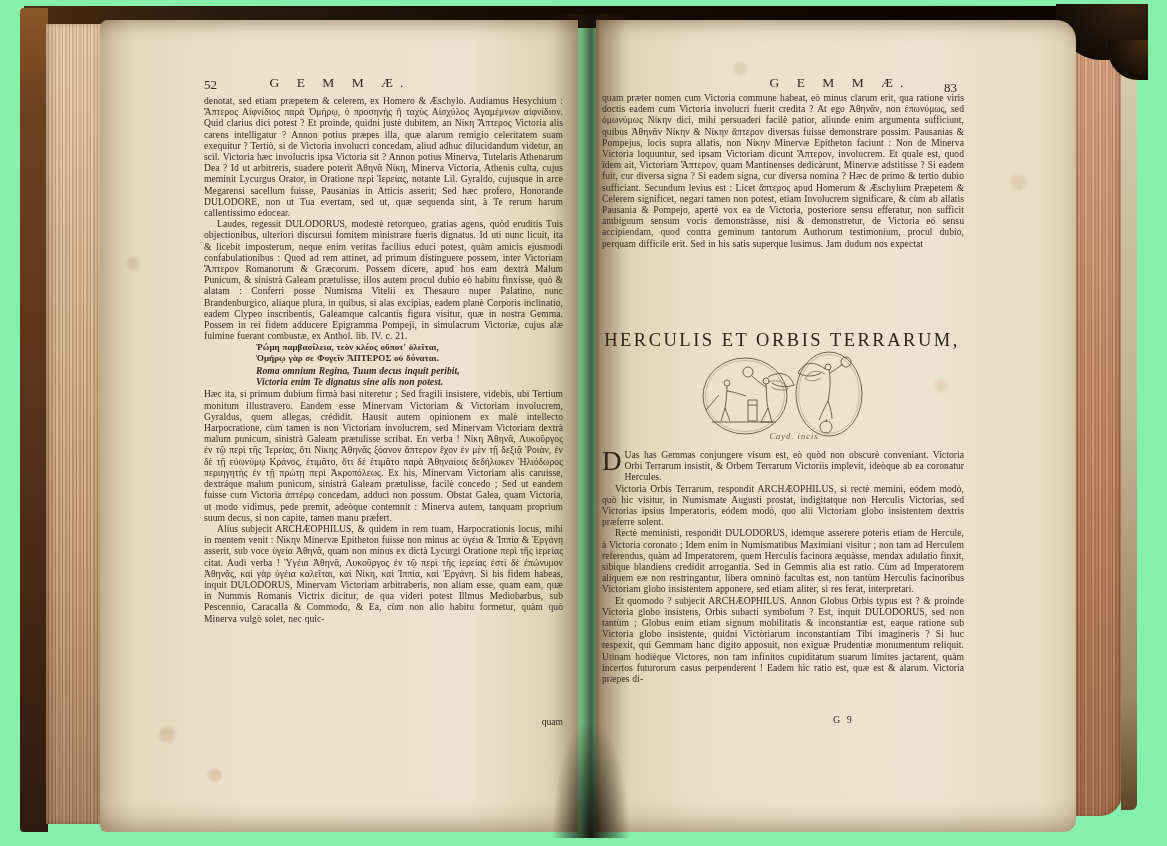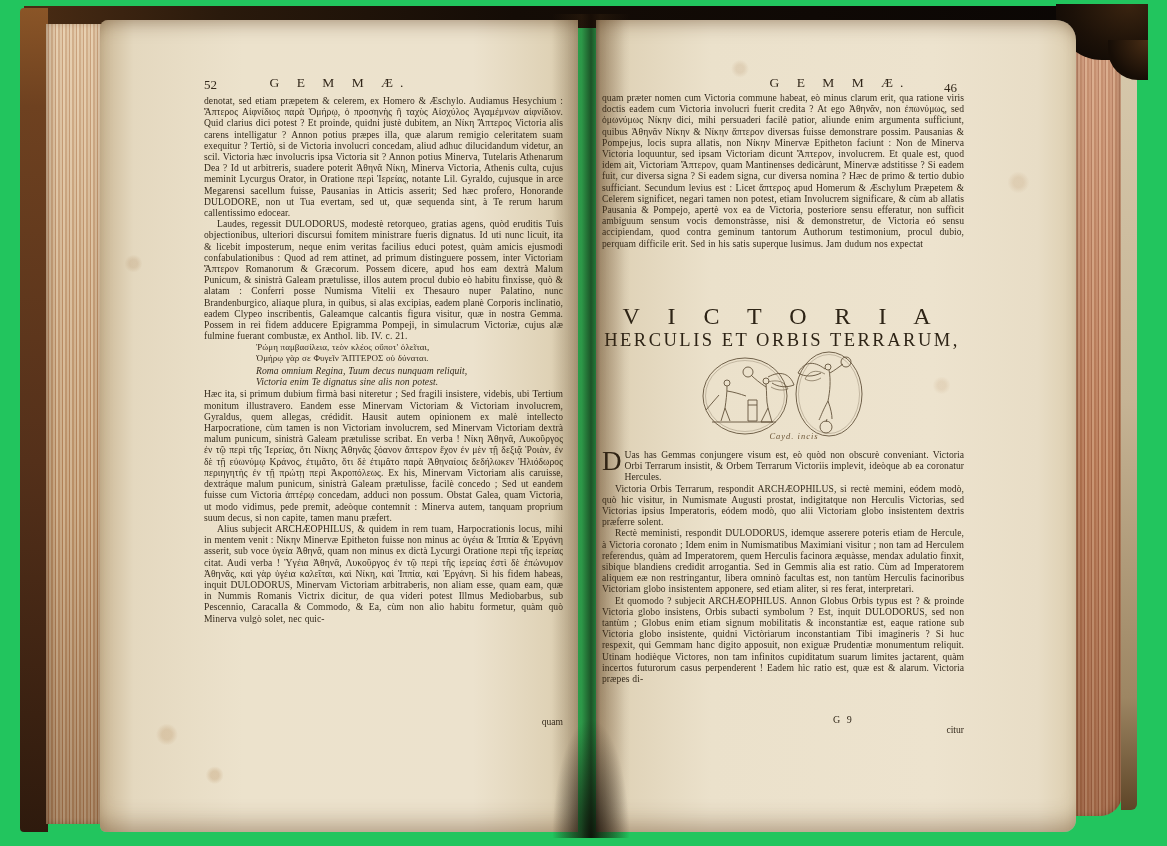--- a/index.html
+++ b/index.html
@@ -1,16 +1,16 @@
 <!DOCTYPE html>
 <html><head>
 <meta charset="utf-8">
 <style>
   html,body{margin:0;padding:0;background:#050403;}
-  .stage{position:relative;width:1167px;height:846px;background:#22c55e;overflow:hidden;
+  .stage{position:relative;width:1167px;height:846px;background:#86efac;overflow:hidden;
          font-family:"Liberation Serif",serif;color:#31271a;}
   
   .cover-sliver{position:absolute;left:20px;top:8px;width:28px;height:824px;
     background:linear-gradient(180deg,#8a5527 0%,#6e4120 12%,#54301a 55%,#2e1a0d 100%);
     border-radius:4px 0 0 4px;}
   .top-strip{position:absolute;left:24px;top:6px;width:1090px;height:22px;
     background:linear-gradient(90deg,#4a2c14 0%,#2a1a0c 18%,#140c06 45%,#0a0604 100%);}
   .edge-left{position:absolute;left:46px;top:24px;width:58px;height:800px;
     background:repeating-linear-gradient(90deg,#d8bb97 0 2px,#b9895f 2px 3px,#e0c6a4 3px 5px,#c49b72 5px 7px);
     box-shadow:inset -6px 0 8px -4px rgba(60,30,10,.45), inset 6px 0 8px -4px rgba(60,30,10,.5);}
@@ -52,21 +52,21 @@
   .gutter::after{content:"";position:absolute;left:0;bottom:0;width:100%;height:120px;
     background:radial-gradient(ellipse at 50% 100%, rgba(10,6,3,.8) 0%, rgba(10,6,3,0) 70%);}
   
   .runhead{position:absolute;font-size:13.5px;letter-spacing:7px;color:#33281b;}
   .pgnum{position:absolute;font-size:13px;color:#33281b;}
   .col{position:absolute;font-size:9.6px;line-height:11.2px;text-align:justify;
        color:#342a1c;letter-spacing:.05px;word-spacing:.4px;}
   .col p{margin:0;}
   .col p.indent{text-indent:13px;}
   .verse{margin:1px 0 1px 52px;text-align:left;}
-  .verse-line{line-height:11px;}
+  .verse-line{line-height:11px;font-weight:bold;}
   .verse.latin .verse-line{font-style:italic;}
   .verse.greek .verse-line{font-size:9px;}
   .dropcap{float:left;font-size:27px;line-height:22px;padding:1px 3px 0 0;color:#2c2215;}
   .sec-head1{position:absolute;left:596px;width:372px;text-align:center;top:303px;
     font-size:24px;letter-spacing:11px;color:#2e2416;}
   .sec-head2{position:absolute;left:596px;width:372px;text-align:center;top:330px;
     font-size:18.5px;letter-spacing:2.5px;color:#2e2416;}
   .gems{position:absolute;left:596px;top:351px;width:372px;height:92px;}
   .gem-caption{position:absolute;left:596px;top:431px;width:372px;text-align:center;
     font-size:8.5px;font-style:italic;color:#6d5738;letter-spacing:1px;padding-left:12px;}
@@ -91,37 +91,36 @@
     <div class="runhead" style="left:60px;width:360px;top:55px;text-align:center;">G E M M Æ.</div>
   </div>
   <div class="col" id="left-col" style="left:204px;top:95px;width:359px;">
       <p class="para">denotat, sed etiam præpetem &amp; celerem, ex Homero &amp; Æschylo. Audiamus Hesychium : Ἄπτερος Αἰφνίδιος παρὰ Ὁμήρῳ, ὁ προσηνὴς ἢ ταχὺς Αἰσχύλος Ἀγαμέμνων αἰφνίδιον. Quid clarius dici potest ? Et proinde, quidni justè dubitem, an Νίκη Ἄπτερος Victoria alis carens intelligatur ? Annon potius præpes illa, quæ alarum remigio celeritatem suam exequitur ? Tertiò, si de Victoria involucri concedam, aliud adhuc dilucidandum videtur, an scil. Victoria hæc involucris ipsa Victoria sit ? Annon potius Minerva, Tutelaris Athenarum Dea ? Id ut arbitreris, suadere poterit Ἀθηνᾶ Νίκη, Minerva Victoria, Athenis culta, cujus meminit Lycurgus Orator, in Oratione περὶ Ἱερείας, notante Lil. Gyraldo, cujusque in arce Megarensi sacellum fuisse, Pausanias in Atticis asserit; Sed hæc profero, Honorande DULODORE, non ut Tua evertam, sed ut, quæ sequenda sint, à Te rerum harum callentissimo edocear.</p>
       <p class="para indent">Laudes, regessit DULODORUS, modestè retorqueo, gratias agens, quòd eruditis Tuis objectionibus, ulteriori discursui fomitem ministrare fueris dignatus. Id uti nunc licuit, ita &amp; licebit imposterum, neque enim veritas facilius educi potest, quàm amicis ejusmodi confabulationibus : Quod ad rem attinet, ad primum distinguere possem, inter Victoriam Ἄπτερον Romanorum &amp; Græcorum. Possem dicere, apud hos eam dextrà Malum Punicum, &amp; sinistrà Galeam prætulisse, illos autem procul dubio eò habitu finxisse, quò &amp; alatam : Conferri posse Numisma Vitelii ex Thesauro nuper Palatino, nunc Brandenburgico, aliaque plura, in quibus, si alas excipias, eadem planè Corporis inclinatio, eadem Clypeo inscribentis, Galeamque calcantis figura visitur, quæ in nostra Gemma. Possem in rei fidem adducere Epigramma Pompeji, in simulacrum Victoriæ, cujus alæ fulmine fuerant combustæ, ex Anthol. lib. IV. c. 21.</p>
       <div class="verse greek">
         <div class="verse-line">Ῥώμη παμβασίλεια, τεὸν κλέος οὔποτ' ὀλεῖται,</div>
         <div class="verse-line">Ὁμήρῳ γὰρ σε Φυγεῖν ἌΠΤΕΡΟΣ οὐ δύναται.</div>
       </div>
       <div class="verse latin">
-        <div class="verse-line">Roma omnium Regina, Tuum decus nunquam reliquit,</div>
+        <div class="verse-line">Roma omnium Regina, Tuum decus inquit peribit,</div>
         <div class="verse-line">Victoria enim Te dignatus sine alis non potest.</div>
       </div>
       <p class="para">Hæc ita, si primum dubium firmà basi niteretur ; Sed fragili insistere, videbis, ubi Tertium monitum illustravero. Eandem esse Minervam Victoriam &amp; Victoriam involucrem, Gyraldus, quem allegas, crédidit. Hausit autem opinionem ex malè intellecto Harpocratione, cùm tamen is non Victoriam involucrem, sed Minervam Victoriam dextrà malum punicum, sinistrà Galeam prætulisse scribat. En verba ! Νίκη Ἀθηνᾶ, Λυκοῦργος ἐν τῷ περὶ τῆς Ἱερείας, ὅτι Νίκης Ἀθηνᾶς ξόανον ἄπτερον ἔχον ἐν μὲν τῇ δεξιᾷ Ῥοιὰν, ἐν δὲ τῇ εὐωνύμῳ Κράνος, ἐτιμᾶτο, ὅτι δὲ ἐτιμᾶτο παρὰ Ἀθηναίοις δεδήλωκεν Ἡλιόδωρος περιηγητὴς ἐν τῇ πρώτῃ περὶ Ἀκροπόλεως. Ex his, Minervam Victoriam alis caruisse, dextráque malum punicum, sinistrà Galeam prætulisse, facilè concedo ; Sed ut eandem fuisse cum Victoria ἀπτέρῳ concedam, adduci non possum. Obstat Galea, quam Victoria, ut modo vidimus, pede premit, adeòque contemnit : Minerva autem, tanquam proprium suum decus, si non capite, tamen manu præfert.</p>
       <p class="para indent">Alius subjecit ARCHÆOPHILUS, &amp; quidem in rem tuam, Harpocrationis locus, mihi in mentem venit : Νίκην Minervæ Epitheton fuisse non minus ac ὑγέια &amp; Ἱππία &amp; Ἐργάνη asserit, sub voce ὑγεία Ἀθηνᾶ, quam non minus ex dictà Lycurgi Oratione περὶ τῆς ἱερείας citat. Audi verba ! Ὑγέια Ἀθηνᾶ, Λυκοῦργος ἐν τῷ περὶ τῆς ἱερείας ἐστὶ δὲ ἐπώνυμον Ἀθηνᾶς, καὶ γὰρ ὑγέια καλεῖται, καὶ Νίκη, καὶ Ἱππία, καὶ Ἐργάνη. Si his fidem habeas, inquit DULODORUS, Minervam Victoriam arbitraberis, non aliam esse, quam eam, quæ in Nummis Romanis Victrix dicitur, de qua videri potest Illmus Mediobarbus, sub Pescennio, Caracalla &amp; Commodo, &amp; Ea, cùm non alio habitu formetur, quàm quò Minerva vulgò solet, nec quic-</p>
     </div>
   <div class="catchword" style="left:204px;top:716px;width:359px;text-align:right;">quam</div>
 
   <div class="page page-right">
     <div class="runhead" style="left:64px;width:360px;top:55px;text-align:center;">G E M M Æ.</div>
-    <div class="pgnum" style="left:348px;top:60px;">46</div>
+    <div class="pgnum" style="left:348px;top:60px;">83</div>
   </div>
   <div class="col" id="right-col-top" style="left:602px;top:92px;width:362px;">
       <p class="para">quam præter nomen cum Victoria commune habeat, eò minus clarum erit, qua ratione viris doctis eadem cum Victoria involucri fuerit credita ? At ego Ἀθηνᾶν, non ἐπωνύμως, sed ὁμωνύμως Νίκην dici, mihi persuaderi facilè patior, aliunde enim argumenta sufficiunt, quibus Ἀθηνᾶν Νίκην &amp; Νίκην ἄπτερον diversas fuisse demonstrare possim. Pausanias &amp; Pompejus, locis supra allatis, non Νίκην Minervæ Epitheton faciunt : Non de Minerva Victoria loquuntur, sed ipsam Victoriam dicunt Ἄπτερον, involucrem. Et quale est, quod idem ait, Victoriam Ἄπτερον, quam Mantinenses dedicàrunt, Minervæ adstitisse ? Si eadem fuit, cur diversa signa ? Si eadem signa, cur diversa nomina ? Hæc de primo &amp; tertio dubio sufficiant. Secundum levius est : Licet ἄπτερος apud Homerum &amp; Æschylum Præpetem &amp; Celerem significet, negari tamen non potest, etiam Involucrem significare, &amp; cùm ab allatis Pausania &amp; Pompejo, apertè vox ea de Victoria, posteriore sensu efferatur, non sufficit ambiguum sensum vocis demonstràsse, nisi &amp; demonstretur, de Victoria eó sensu accipiendam, quod contra geminum tantorum Authorum testimonium, procul dubio, perquam difficile erit. Sed in his satis superque lusimus. Jam dudum nos expectat</p>
     </div>
 
-  <div class="sec-head1">V I C T O R I A</div>
   <div class="sec-head2">HERCULIS ET ORBIS TERRARUM,</div>
 
   <svg class="gems" viewBox="0 0 372 92">
     <g stroke="#57462f" fill="none" stroke-width="0.9" opacity="0.92">
       <ellipse cx="149" cy="45" rx="42" ry="38"></ellipse>
       <ellipse cx="149" cy="45" rx="39.5" ry="35.5" stroke-width="0.5" opacity="0.6"></ellipse>
       <path d="M116,71 h64"></path>
       <path d="M152,49 h9 v21 h-9 z M152,54 h9"></path>
       <circle cx="131" cy="32" r="3"></circle>
       <path d="M131,35 c0,8 -1,15 -2,22"></path>
@@ -152,16 +151,15 @@
   </svg>
   <div class="gem-caption">Cayd. incis</div>
 
   <div class="col" id="right-col-bottom" style="left:602px;top:449px;width:362px;">
       <p class="para"><span class="dropcap">D</span>Uas has Gemmas conjungere visum est, eò quòd non obscurè conveniant. Victoria Orbi Terrarum insistit, &amp; Orbem Terrarum Victoriis implevit, ideòque ab ea coronatur Hercules.</p>
       <p class="para indent">Victoria Orbis Terrarum, respondit ARCHÆOPHILUS, si rectè memini, eódem modò, quò hic visitur, in Numismate Augusti prostat, indigitatque non Herculis Victorias, sed Victorias ipsius Imperatoris, eódem modò, quo alii Victoriam globo insistentem dextris præferre solent.</p>
       <p class="para indent">Rectè meministi, respondit DULODORUS, idemque asserere poteris etiam de Hercule, à Victoria coronato ; Idem enim in Numismatibus Maximiani visitur ; non tam ad Herculem referendus, quàm ad Imperatorem, quem Herculis facinora æquàsse, mendax adulatio finxit, sibique blandiens credidit arrogantia. Sed in Gemmis alia est ratio. Cùm ad Imperatorem aliquem eæ non restringantur, libera omninò facultas est, non tantùm Herculis facinoribus Victoriam globo insistentem apponere, sed etiam aliter, si res ferat, interpretari.</p>
       <p class="para indent">Et quomodo ? subjecit ARCHÆOPHILUS. Annon Globus Orbis typus est ? &amp; proinde Victoria globo insistens, Orbis subacti symbolum ? Est, inquit DULODORUS, sed non tantùm ; Globus enim etiam signum mobilitatis &amp; inconstantiæ est, eaque ratione sub Victoria globo insistente, quidni Victòriarum inconstantiam Tibi imagineris ? Si huc respexit, qui Gemmam hanc digito apposuit, non exiguæ Prudentiæ monumentum reliquit. Utinam hodièque Victores, non tam infinitos cupiditatum suarum limites jactarent, quàm incertos futurorum casus perpenderent ! Eadem hìc ratio est, quæ est &amp; alarum. Victoria præpes di-</p>
     </div>
   <div class="sigmark" style="left:833px;top:714px;">G 9</div>
-  <div class="catchword" style="left:602px;top:724px;width:362px;text-align:right;">citur</div>
 
   <div class="gutter"></div>
 </div>
 
 </body></html>

